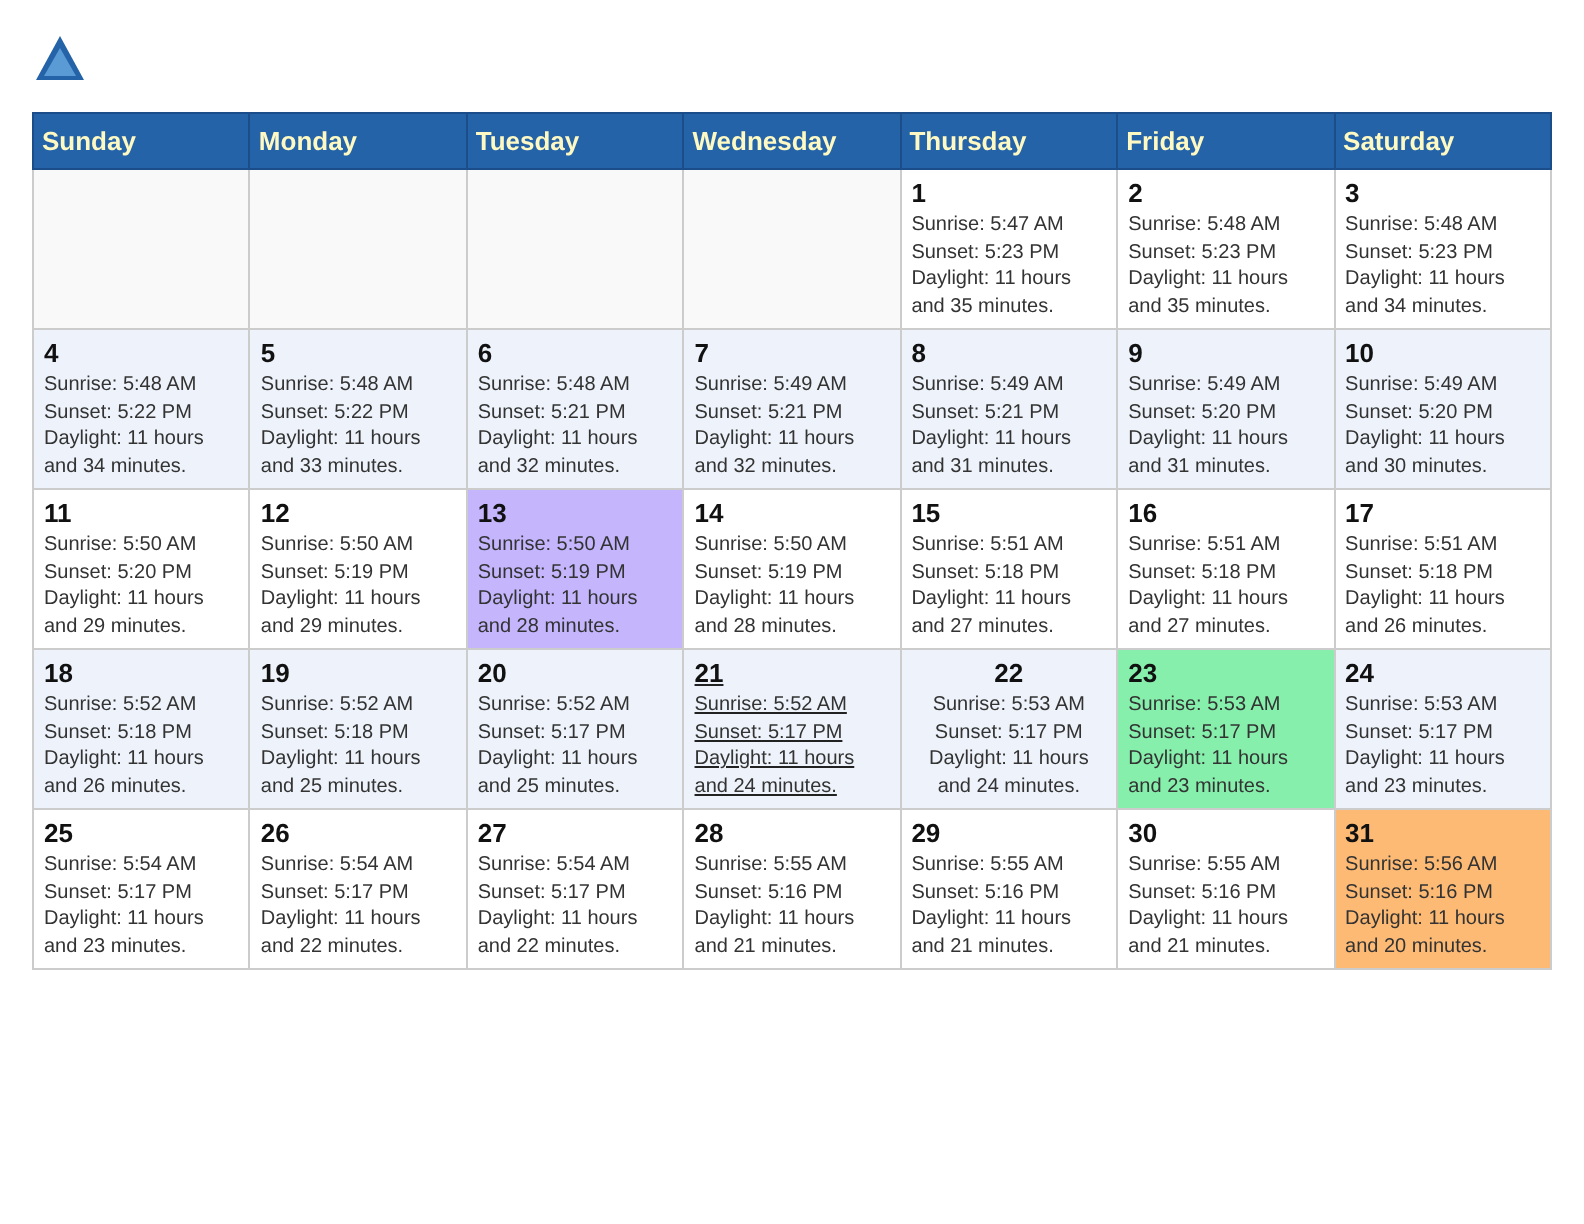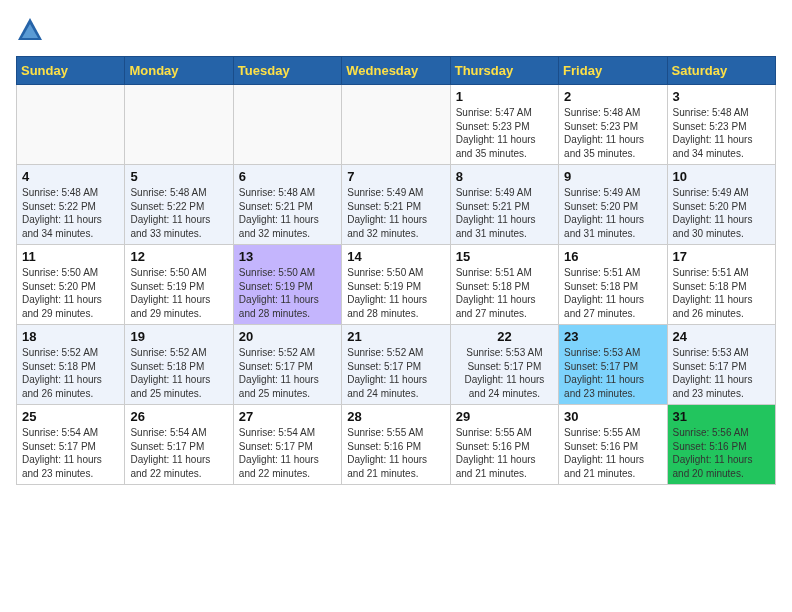--- a/index.html
+++ b/index.html
@@ -47,21 +47,21 @@
       font-weight: normal;
       color: #444;
     }
     .calendar {
       width: 100%;
       border-collapse: collapse;
       border: 1px solid #ccc;
     }
     .calendar th {
       background: #2563a8;
-      color: #fde047;
+      color: #fef9c3;
       font-size: 13px;
       padding: 6px 4px;
       text-align: left;
       border: 1px solid #1a4d8a;
     }
     .calendar td {
       vertical-align: top;
       border: 1px solid #ccc;
       padding: 4px 5px;
       font-size: 10.5px;
@@ -248,33 +248,33 @@
           <div class="day-info" style="white-space: pre-line;">Sunrise: 5:52 AM
 Sunset: 5:18 PM
 Daylight: 11 hours and 25 minutes.</div>
         </td>
         <td style="background: rgb(238, 243, 251);">
           <div class="day-number">20</div>
           <div class="day-info" style="white-space: pre-line;">Sunrise: 5:52 AM
 Sunset: 5:17 PM
 Daylight: 11 hours and 25 minutes.</div>
         </td>
-        <td style="background: rgb(238, 243, 251);">
+        <td style="background: rgb(238, 243, 251); text-decoration: underline;">
           <div class="day-number">21</div>
           <div class="day-info" style="white-space: pre-line;">Sunrise: 5:52 AM
 Sunset: 5:17 PM
 Daylight: 11 hours and 24 minutes.</div>
         </td>
         <td style="background: rgb(238, 243, 251); text-align: center;">
           <div class="day-number">22</div>
           <div class="day-info" style="white-space: pre-line;">Sunrise: 5:53 AM
 Sunset: 5:17 PM
 Daylight: 11 hours and 24 minutes.</div>
         </td>
-        <td style="background: #7dd3fc;">
+        <td style="background: #86efac;">
           <div class="day-number">23</div>
           <div class="day-info" style="white-space: pre-line;">Sunrise: 5:53 AM
 Sunset: 5:17 PM
 Daylight: 11 hours and 23 minutes.</div>
         </td>
         <td style="background: rgb(238, 243, 251);">
           <div class="day-number">24</div>
           <div class="day-info" style="white-space: pre-line;">Sunrise: 5:53 AM
 Sunset: 5:17 PM
 Daylight: 11 hours and 23 minutes.</div>
@@ -310,21 +310,21 @@
           <div class="day-info" style="white-space: pre-line;">Sunrise: 5:55 AM
 Sunset: 5:16 PM
 Daylight: 11 hours and 21 minutes.</div>
         </td>
         <td style="background: rgb(255, 255, 255);">
           <div class="day-number">30</div>
           <div class="day-info" style="white-space: pre-line;">Sunrise: 5:55 AM
 Sunset: 5:16 PM
 Daylight: 11 hours and 21 minutes.</div>
         </td>
-        <td style="background: #22c55e;">
+        <td style="background: #fdba74;">
           <div class="day-number">31</div>
           <div class="day-info" style="white-space: pre-line;">Sunrise: 5:56 AM
 Sunset: 5:16 PM
 Daylight: 11 hours and 20 minutes.</div>
         </td>
       </tr>
     </tbody>
 </table>
 
 </body></html>

